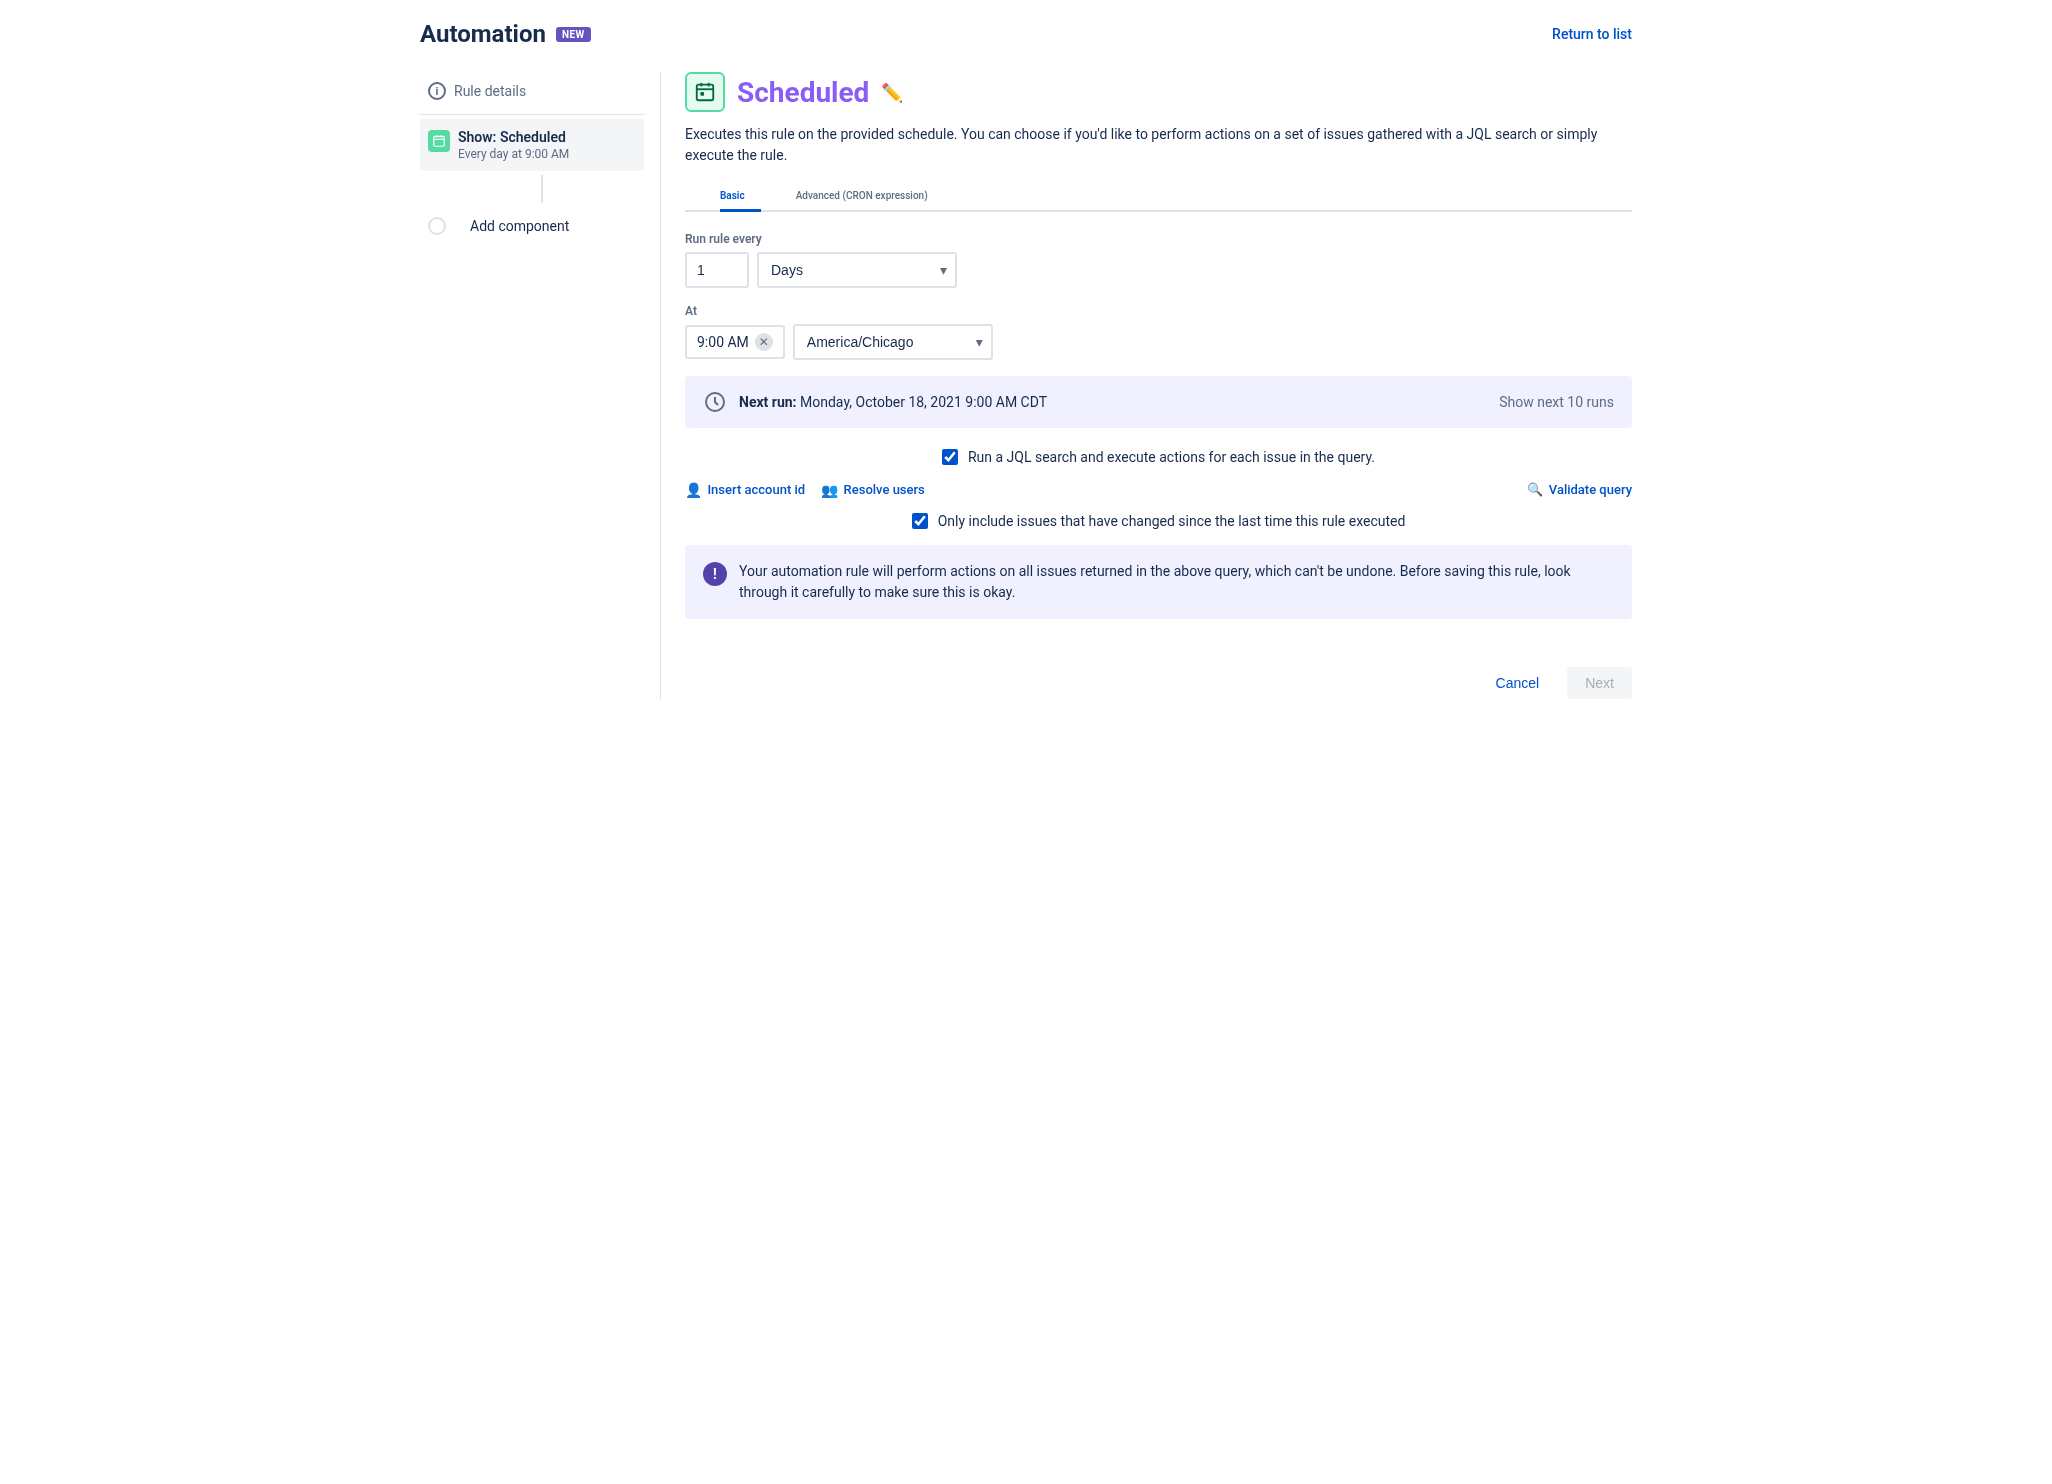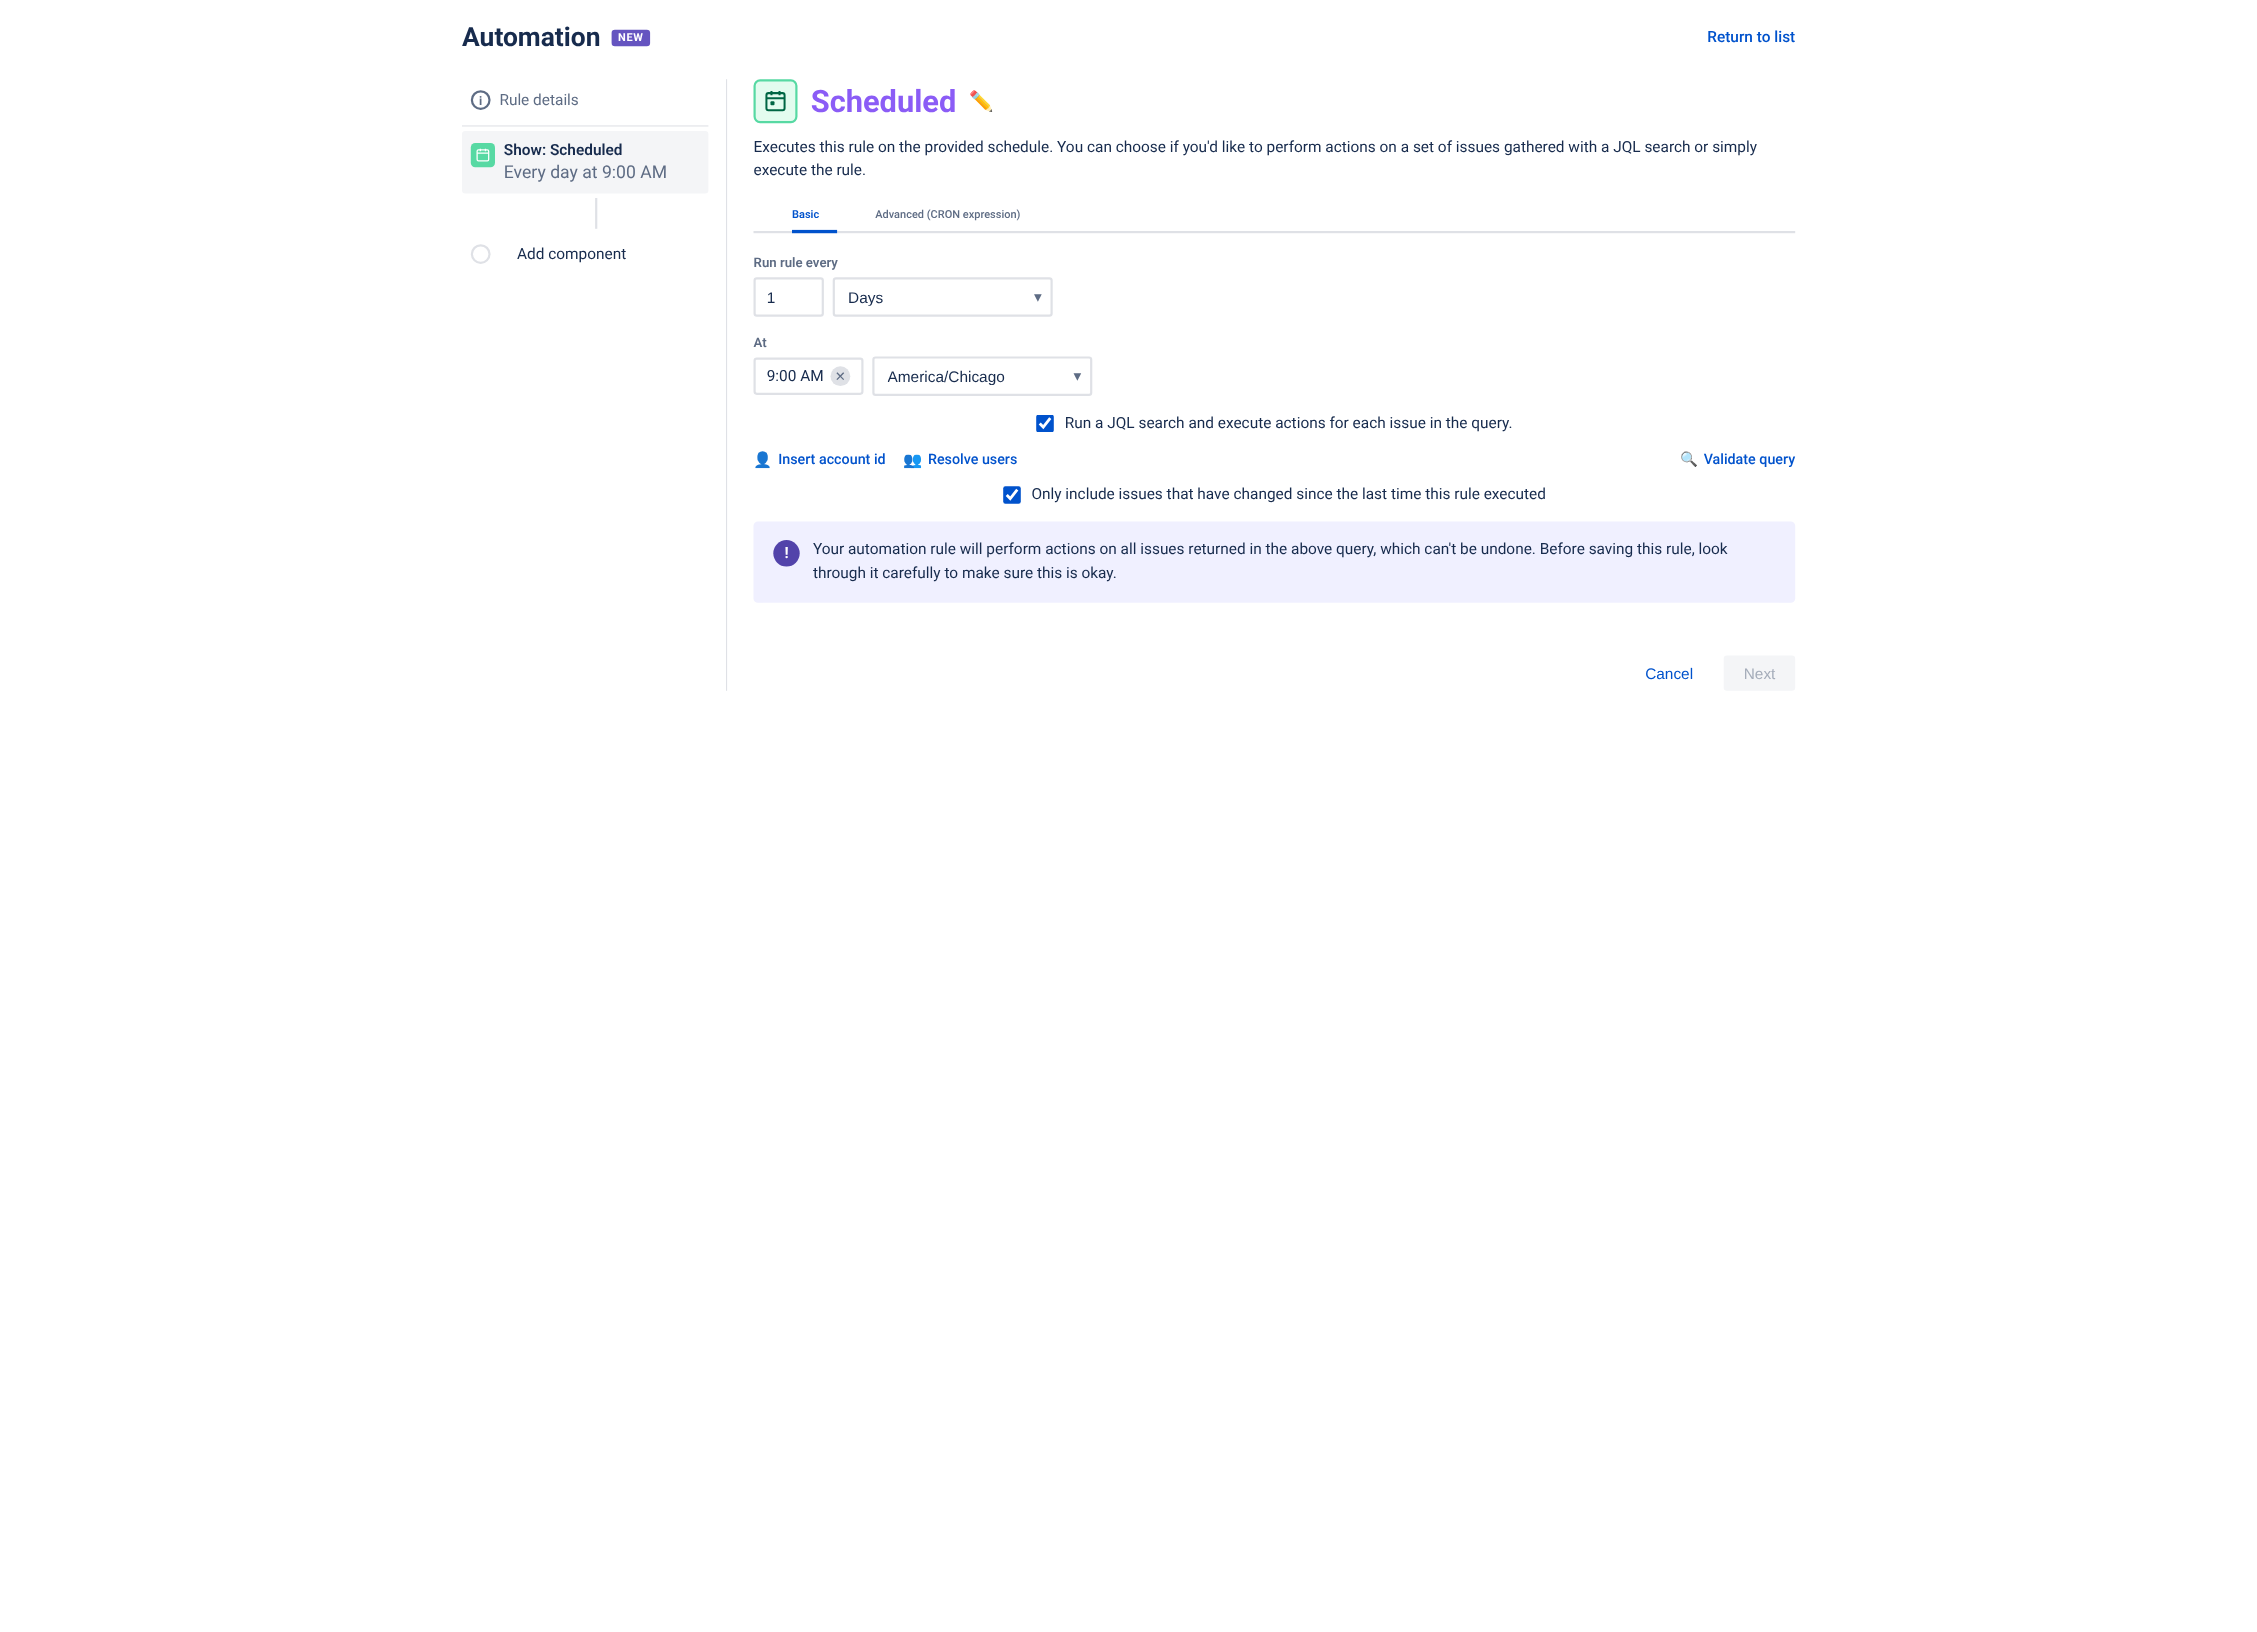--- a/index.html
+++ b/index.html
@@ -106,21 +106,21 @@
       margin-top: 1px;
     }
     .calendar-icon-sidebar svg { width: 14px; height: 14px; fill: #fff; }
     .sidebar-item-text { display: flex; flex-direction: column; }
     .sidebar-item-title {
       font-weight: 600;
       font-size: 14px;
       color: #172b4d;
     }
     .sidebar-item-subtitle {
-      font-size: 16px;
+      font-size: 12px;
       color: #5e6c84;
       margin-top: 2px;
     }
 
     .sidebar-connector {
       display: flex;
       flex-direction: column;
       align-items: center;
       padding: 4px 0 4px 20px;
     }
@@ -564,20 +564,33 @@
               <option selected="">America/Chicago</option>
               <option>America/New_York</option>
               <option>America/Los_Angeles</option>
               <option>UTC</option>
             </select>
             <span class="select-chevron">▾</span>
           </div>
         </div>
       </div>
 
+      <div class="next-run-box">
+        <div class="next-run-left">
+          <svg class="clock-icon" viewBox="0 0 24 24" fill="none" stroke="#5e6c84" stroke-width="2">
+            <circle cx="12" cy="12" r="9"></circle>
+            <polyline points="12,7 12,12 15,15"></polyline>
+          </svg>
+          <span class="next-run-text">
+            <strong>Next run:</strong>
+            <span> </span><span>Monday, October 18, 2021 9:00 AM CDT</span>
+          </span>
+        </div>
+        <span class="show-next-runs">Show next 10 runs</span>
+      </div>
 
       <div class="checkbox-row">
         <input type="checkbox" class="checkbox-input" checked="" style="">
         <span class="checkbox-label">Run a JQL search and execute actions for each issue in the query.</span>
       </div>
 
 
       <div class="jql-actions">
         <div class="jql-left-actions">
           <span class="jql-action-link">

